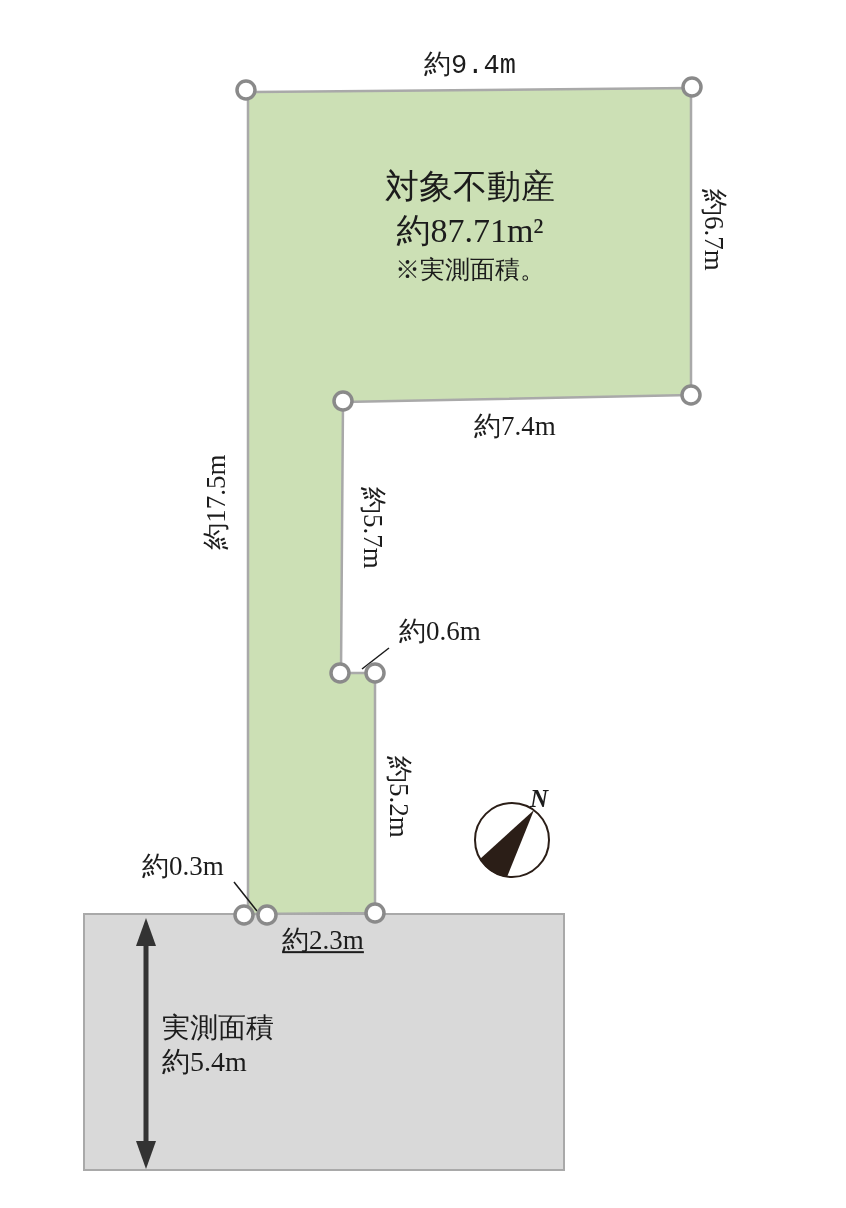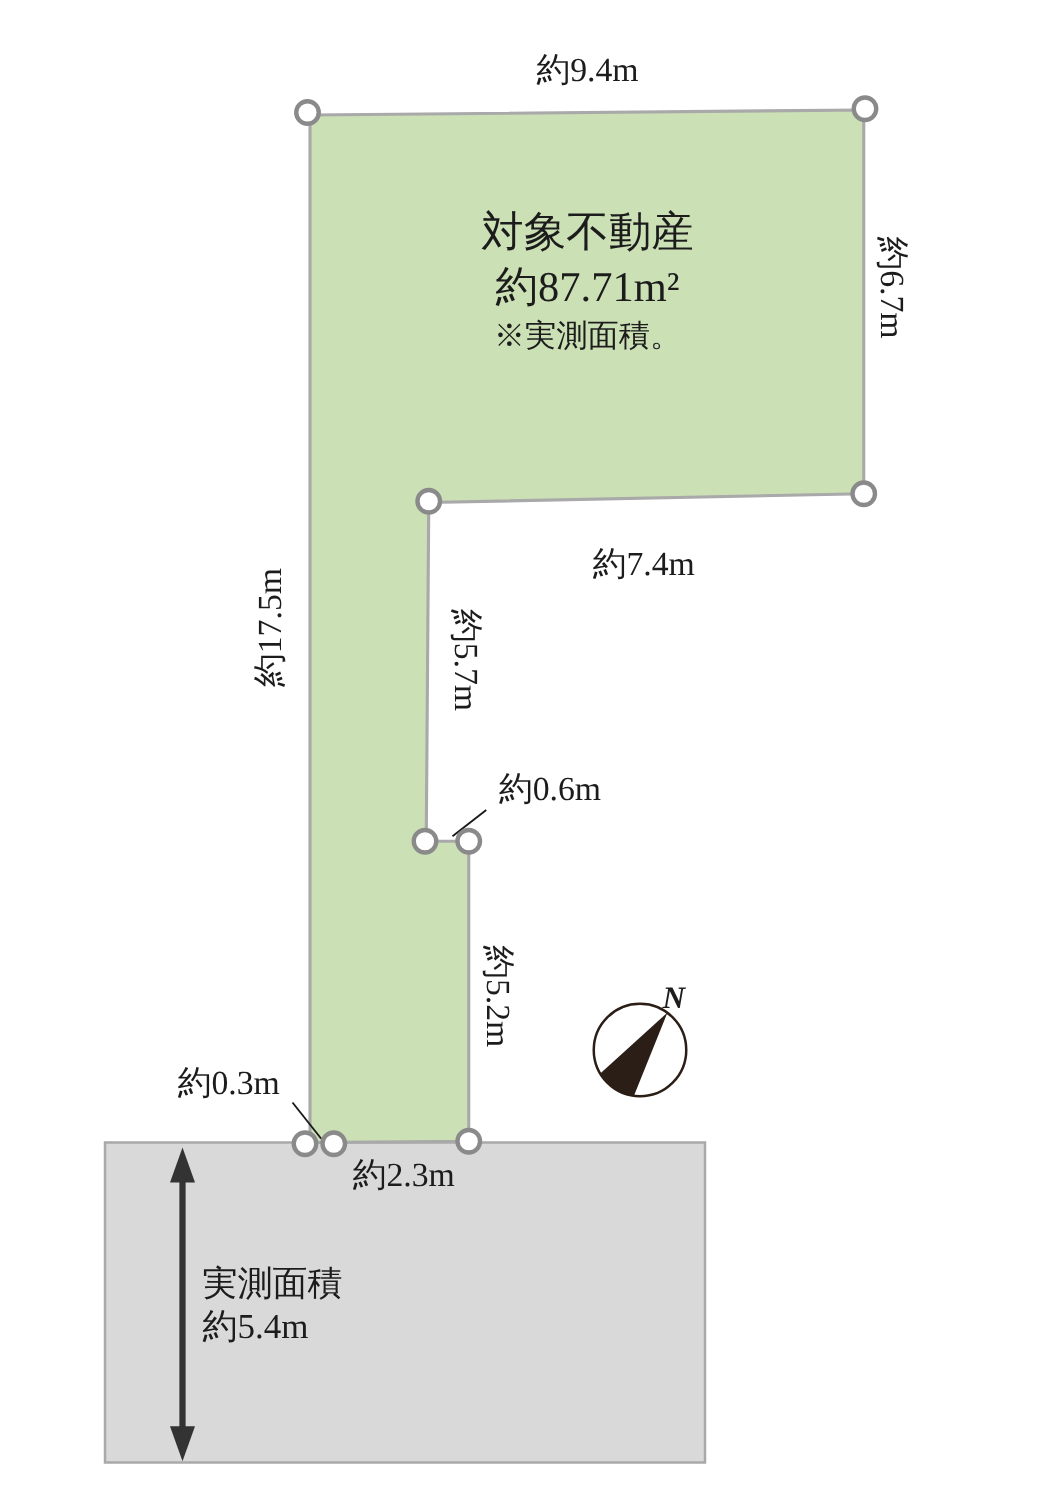--- a/index.html
+++ b/index.html
@@ -85,37 +85,37 @@
       <circle class="marker" cx="375" cy="913" r="9"></circle>
     </g>
   </svg>
 
   <div class="title-block">
     <div class="title-line">対象不動産</div>
     <div class="title-line">約87.71m²</div>
     <div class="title-note">※実測面積。</div>
   </div>
 
-  <div class="lbl" style="left:470px;top:57px;">約9.4m</div>
+  <div class="lbl" style="left:470px;top:67px;font-family:Liberation Mono, monospace;">約9.4m</div>
 
   <div class="lbl rot90" style="left:713px;top:230px;">約6.7m</div>
 
-  <div class="lbl" style="left:515px;top:452px;">約7.4m</div>
+  <div class="lbl" style="left:515px;top:427px;">約7.4m</div>
 
   <div class="lbl rot90" style="left:372px;top:528px;">約5.7m</div>
 
   <div class="lbl" style="left:440px;top:632px;">約0.6m</div>
 
   <div class="lbl rot90" style="left:398px;top:797px;">約5.2m</div>
 
   <div class="lbl rotm90" style="left:217px;top:502px;">約17.5m</div>
 
   <div class="lbl" style="left:183px;top:867px;">約0.3m</div>
 
-  <div class="lbl" style="left:323px;top:941px;">約2.3m</div>
+  <div class="lbl" style="left:323px;top:941px;text-decoration:underline;">約2.3m</div>
 
   <div class="road-label">
     <div>実測面積</div>
     <div>約5.4m</div>
   </div>
 
   <div class="north-label">N</div>
 
 </div>
 

